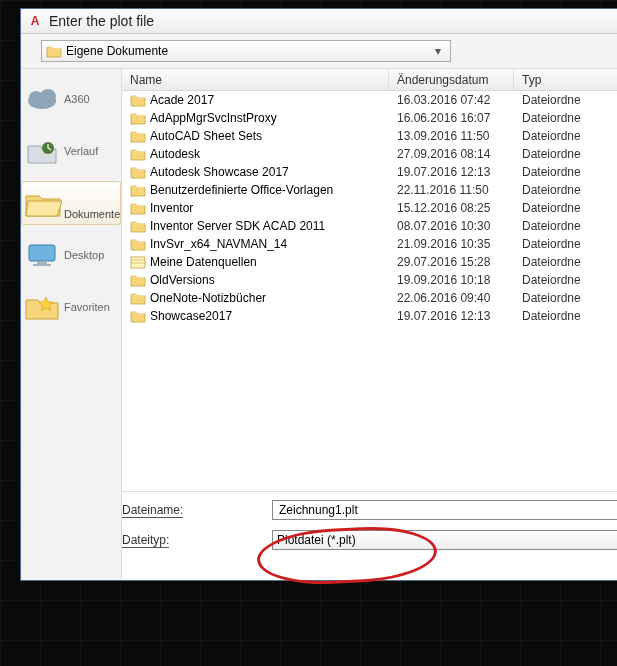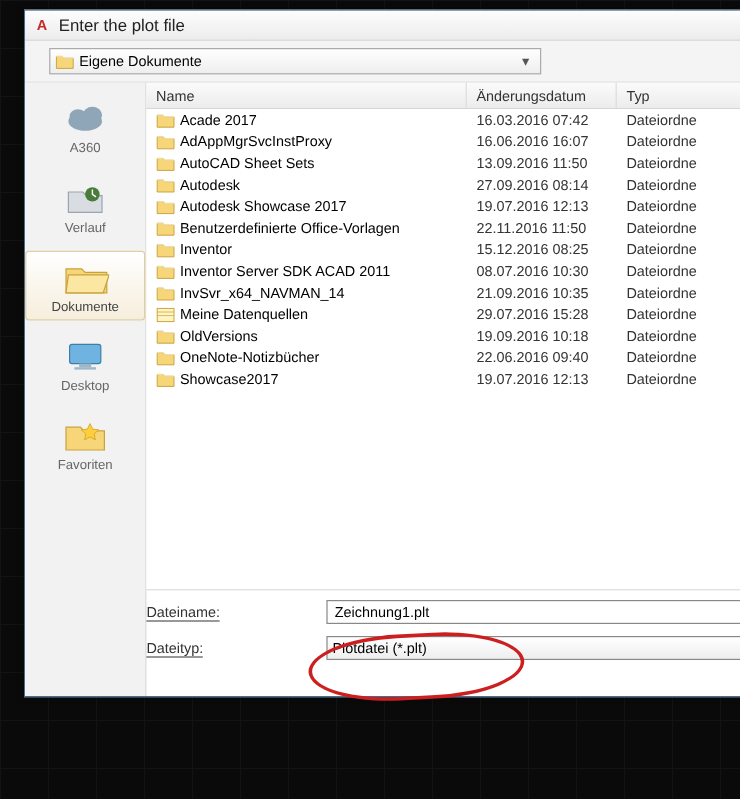--- a/index.html
+++ b/index.html
@@ -82,30 +82,30 @@
     border-right:1px solid #ddd;
     padding:8px 0;
     display:flex;
     flex-direction:column;
     align-items:center;
     gap:8px;
   }
   .place {
     width:100px;
     display:flex;
-    flex-direction:column;
     align-items:center;
     gap:2px;
     padding:4px 0;
     border:1px solid transparent;
     border-radius:3px;
   }
   .place.selected {
     background: linear-gradient(#fff,#f6eedd);
     border:1px solid #e0cfa2;
+    align-items:flex-end;
   }
   .place-label { font-size:11px; color:#666; }
   .place.selected .place-label { color:#444; }
   .place-icon { width:40px; height:34px; display:flex; align-items:center; justify-content:center;}
 
   .listpane { flex:1; display:flex; flex-direction:column; }
   .columns {
     display:flex;
     background:linear-gradient(#fbfbfb,#ececec);
     border-bottom:1px solid #d6d6d6;

